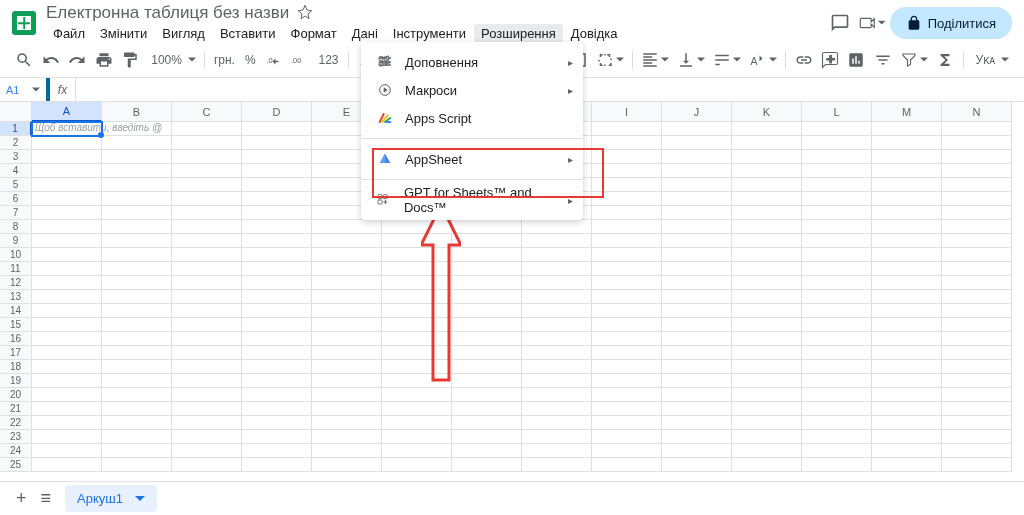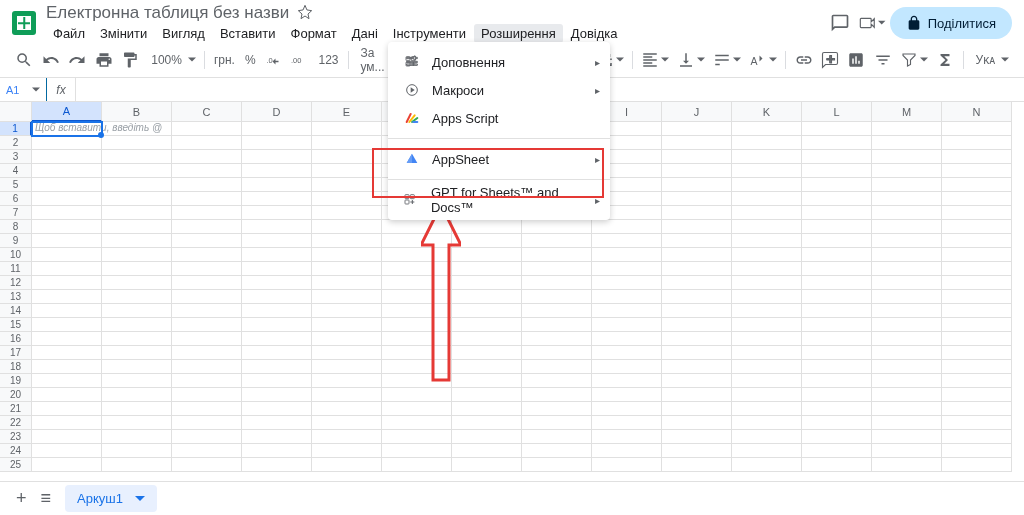--- a/index.html
+++ b/index.html
@@ -34,38 +34,38 @@
 .tb-drop { display: flex; align-items: center; padding: 0 3px; cursor: pointer; }
 .tb-drop svg.arrow { width: 8px; height: 8px; fill: #5f6368; margin-left: 2px; }
 .tb-bold { font-weight: bold; font-size: 14px; }
 .tb-italic { font-style: italic; font-size: 14px; font-family: serif; }
 .tb-strike { text-decoration: line-through; font-size: 14px; }
 
 
 .formula-bar { display: flex; align-items: center; height: 24px; border-bottom: 1px solid #e0e0e0; }
 .name-box { width: 46px; padding: 0 6px; font-size: 11px; color: #3b82f6; display: flex; align-items: center; justify-content: space-between; }
 .name-box svg { width: 8px; height: 8px; fill: #5f6368; }
-.fx { width: 30px; text-align: center; font-size: 12px; color: #5f6368; font-style: italic; border-left: 1px solid #0369a1; border-right: 1px solid #e0e0e0; height: 100%; display: flex; align-items: center; justify-content: center; }
+.fx { width: 30px; text-align: center; font-size: 12px; color: #5f6368; font-style: italic; border-left: 4px solid #0369a1; border-right: 1px solid #e0e0e0; height: 100%; display: flex; align-items: center; justify-content: center; }
 
 
 .grid-area { position: relative; height: 379px; overflow: hidden; }
 .col-headers { display: flex; height: 20px; position: relative; }
 .corner { width: 32px; background: #f8f9fa; border-right: 1px solid #e0e0e0; border-bottom: 1px solid #e0e0e0; flex-shrink: 0; }
 .col-h { width: 70px; background: #f8f9fa; border-right: 1px solid #e0e0e0; border-bottom: 1px solid #e0e0e0; font-size: 11px; color: #5f6368; display: flex; align-items: center; justify-content: center; flex-shrink: 0; }
 .col-h.active { background: #d3e3fd; color: #0b57d0; border-bottom: 2px solid #0b57d0; }
 .rows { }
 .row { display: flex; height: 14px; }
 .row-h { width: 32px; background: #f8f9fa; border-right: 1px solid #e0e0e0; border-bottom: 1px solid #e0e0e0; font-size: 10px; color: #5f6368; display: flex; align-items: center; justify-content: center; flex-shrink: 0; }
 .row-h.active { background: #d3e3fd; color: #0b57d0; border-right: 2px solid #0b57d0; }
 .cell { width: 70px; border-right: 1px solid #e0e0e0; border-bottom: 1px solid #e0e0e0; flex-shrink: 0; font-size: 10px; color: #9aa0a6; font-style: italic; padding: 0 3px; overflow: visible; white-space: nowrap; position: relative; }
 .cell.active { outline: 2px solid #1a73e8; outline-offset: -1px; z-index: 2; }
 .cell-handle { position: absolute; right: -3px; bottom: -3px; width: 6px; height: 6px; background: #1a73e8; border-radius: 50%; z-index: 3; }
 
 
-.dropdown { position: absolute; left: 388px; top: 42px; width: 222px; background: #fff; box-shadow: 0 2px 6px rgba(0,0,0,0.2); border-radius: 4px; padding: 6px 0; z-index: 100; }
+.dropdown { position: absolute; left: 361px; top: 42px; width: 222px; background: #fff; box-shadow: 0 2px 6px rgba(0,0,0,0.2); border-radius: 4px; padding: 6px 0; z-index: 100; }
 .dd-item { display: flex; align-items: center; height: 28px; padding: 0 14px; font-size: 13px; color: #202124; cursor: pointer; position: relative; }
 .dd-icon { width: 20px; margin-right: 10px; display: flex; align-items: center; justify-content: center; }
 .dd-icon svg { width: 16px; height: 16px; fill: #5f6368; }
 .dd-arrow { position: absolute; right: 10px; font-size: 10px; color: #5f6368; }
 .dd-sep { height: 1px; background: #e0e0e0; margin: 6px 0; }
 
 
 .highlight-box { position: absolute; left: 372px; top: 148px; width: 232px; height: 50px; border: 2px solid #e53935; z-index: 101; pointer-events: none; }
 
 .red-arrow { position: absolute; left: 421px; top: 205px; z-index: 50; pointer-events: none; }

